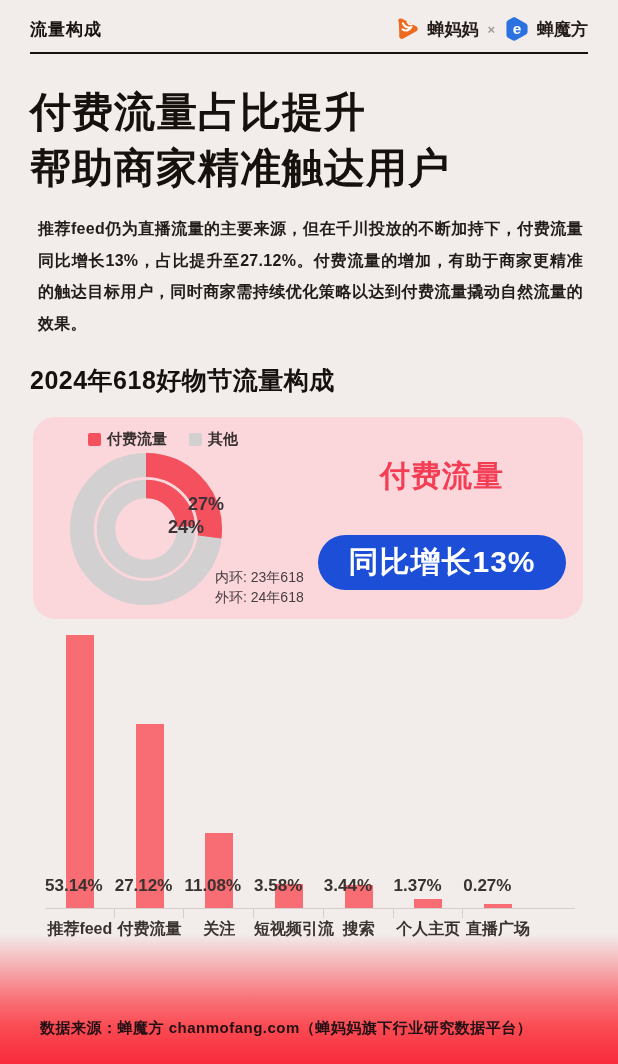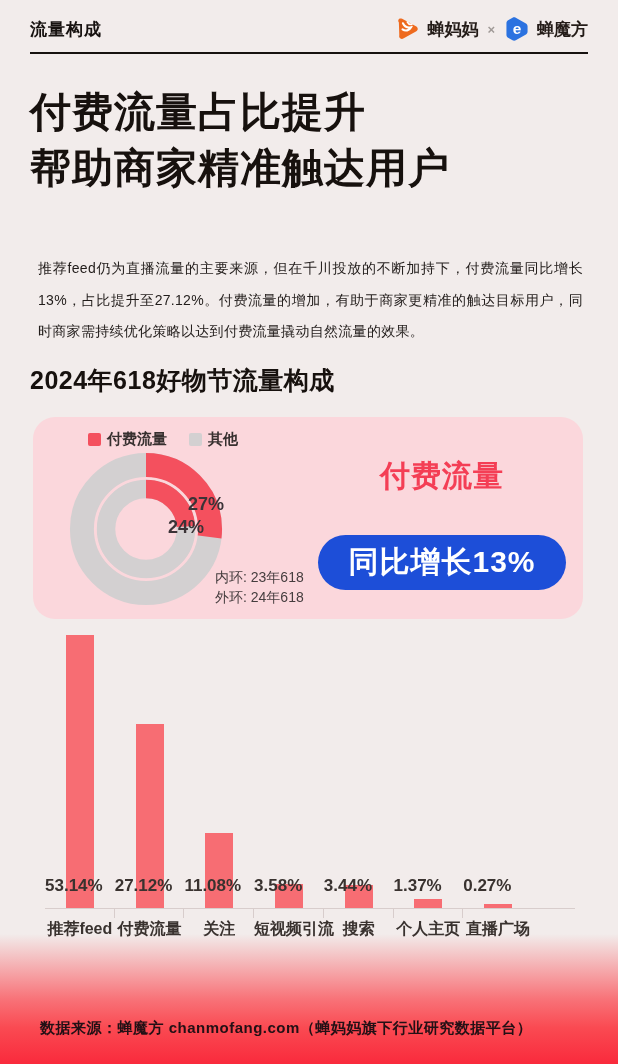--- a/index.html
+++ b/index.html
@@ -14,22 +14,22 @@
   .brand { display:flex; align-items:center; gap:7px; }
   .brand-name { font-size:17px; font-weight:800; color:#241c18; }
   .brand-x { font-size:13px; color:#a09a97; font-weight:600; padding:0 2px; }
   .logo { width:26px; height:26px; display:block; }
   .divider { position:absolute; top:52px; left:30px; width:558px; height:2px; background:#17120f; }
 
   
   .hero-title { position:absolute; top:84px; left:30px; width:560px;
                 font-size:41px; line-height:56px; font-weight:900; color:#17110e; letter-spacing:1px; }
   .hero-para { position:absolute; top:213px; left:38px; width:545px;
-               font-size:14px; line-height:31.5px; color:#211c1a; font-weight:400; letter-spacing:0.3px;
-               text-align:justify;margin-top:40px; }
+               font-size:16px; line-height:31.5px; color:#211c1a; font-weight:700; letter-spacing:0.3px;
+               text-align:justify; }
 
   .section-title { position:absolute; top:364px; left:30px; font-size:25px; font-weight:900;
                    color:#17110e; letter-spacing:0.5px; }
 
   
   .card { position:absolute; left:33px; top:417px; width:550px; height:202px;
           background:#fbd7dc; border-radius:22px; }
   .legend { position:absolute; left:55px; top:13px; display:flex; align-items:center; gap:22px; }
   .legend-item { display:flex; align-items:center; gap:6px; font-size:15px; font-weight:700; color:#37302f; }
   .swatch { width:13px; height:13px; border-radius:2px; display:inline-block; }

